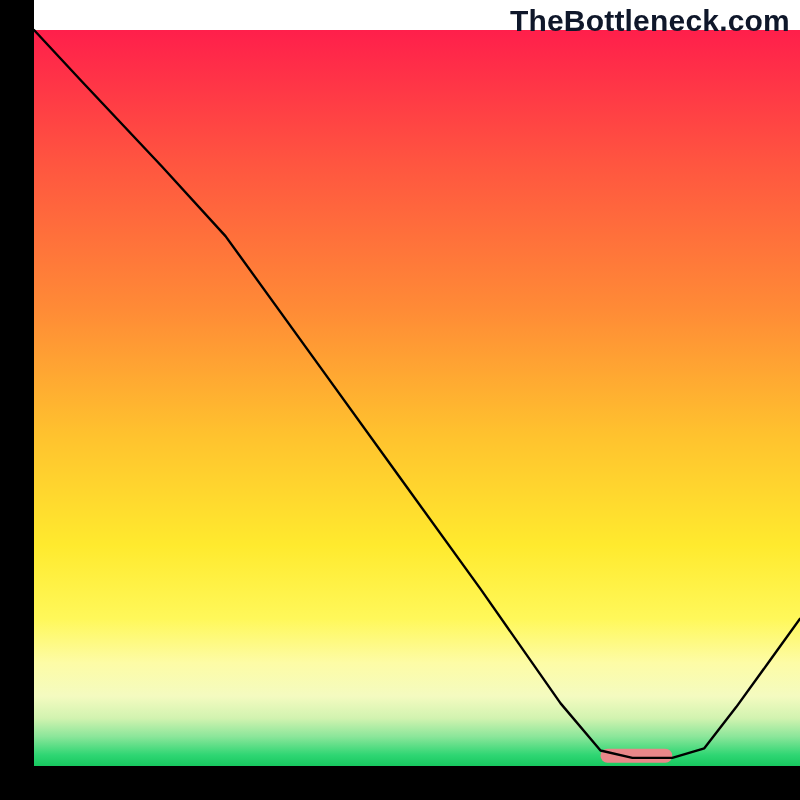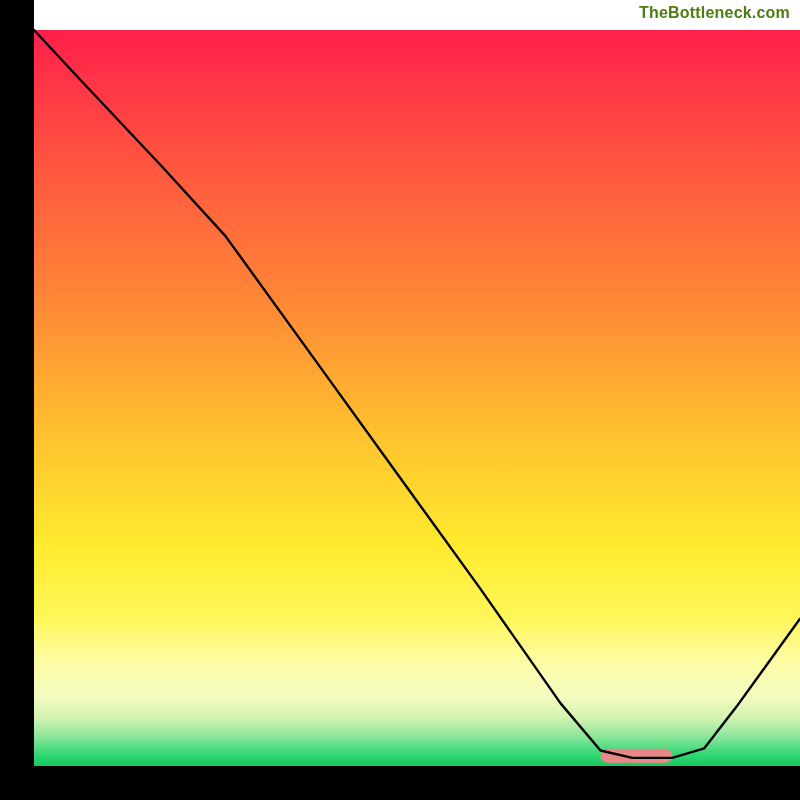--- a/index.html
+++ b/index.html
@@ -7,23 +7,23 @@
   .chart-container {
     position: relative;
     width: 800px;
     height: 800px;
   }
   .watermark {
     position: absolute;
     top: 4px;
     right: 10px;
     font-family: Arial, Helvetica, sans-serif;
-    font-size: 16px;
+    font-size: 30px;
     font-weight: 600;
-    color: #4d7c0f;
+    color: #0f172a;
     letter-spacing: 0.2px;
     z-index: 10;
   }
   svg.plot {
     display: block;
     position: absolute;
     top: 0; left: 0;
   }
 </style>
 </head>

